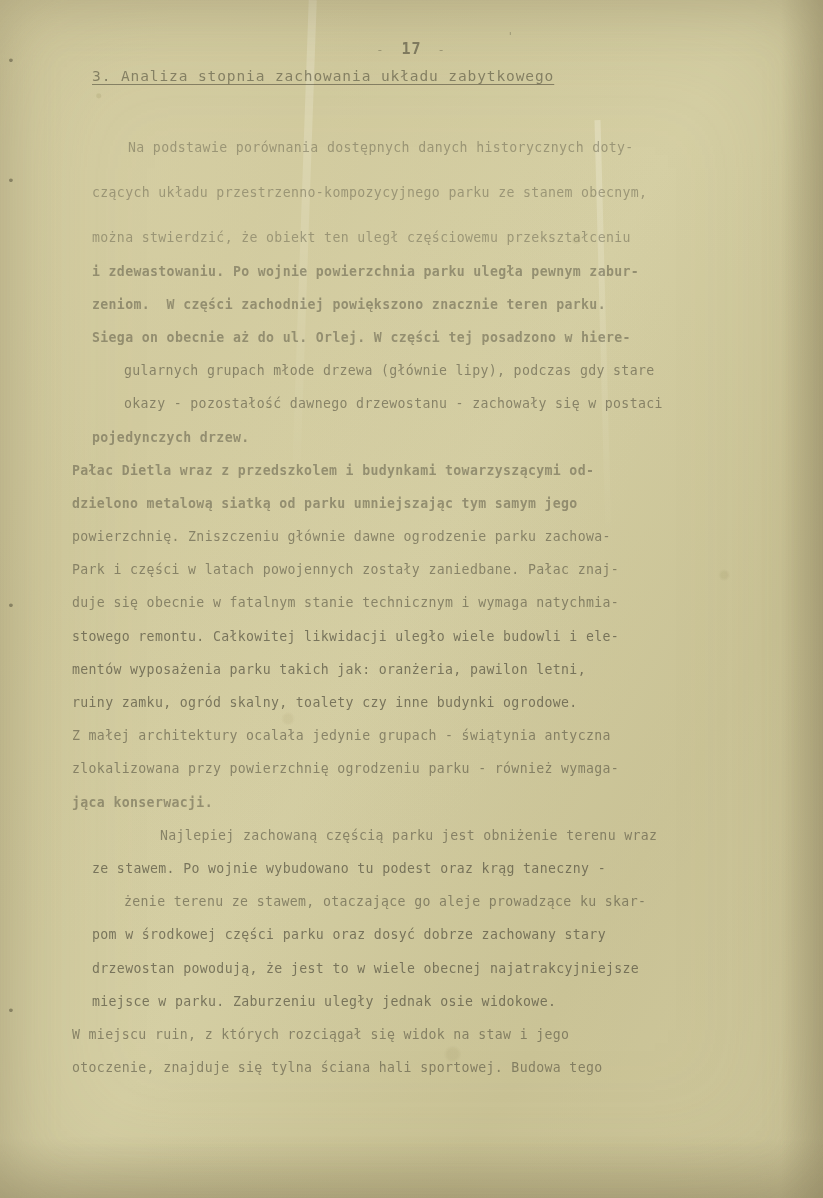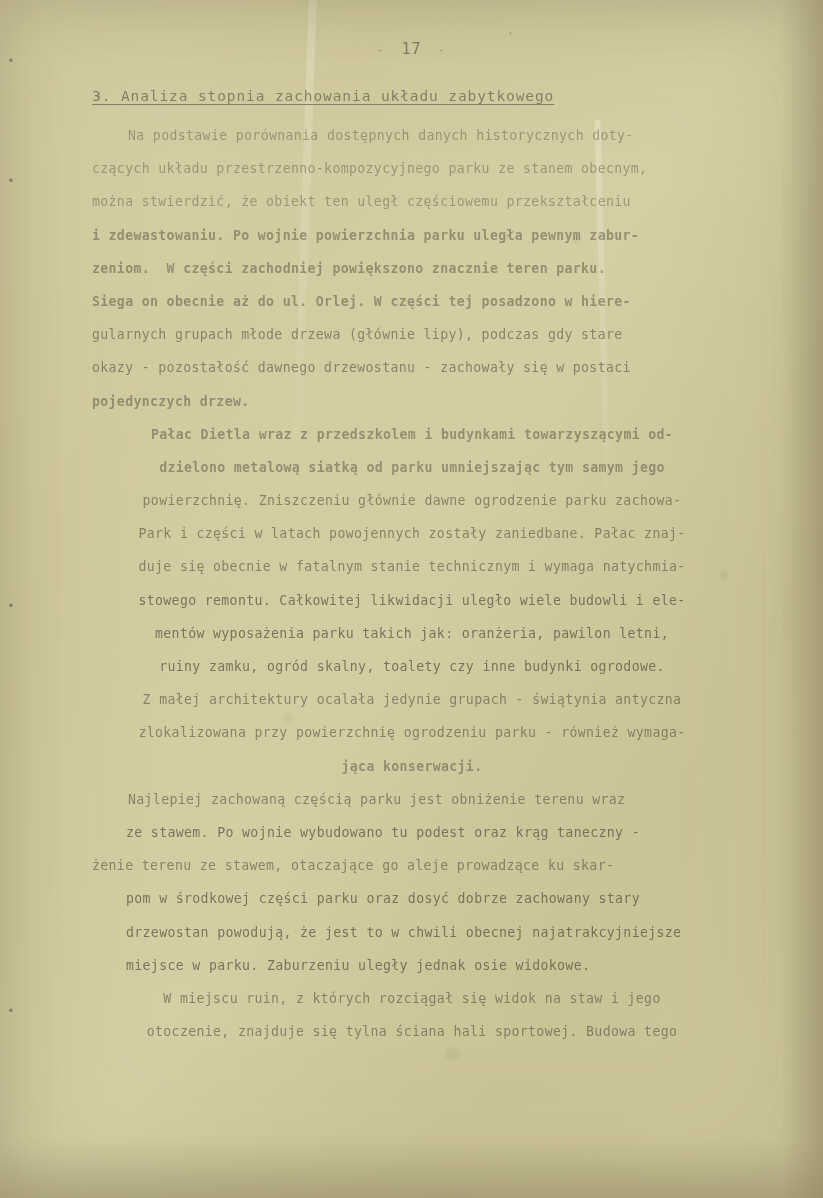--- a/index.html
+++ b/index.html
@@ -74,33 +74,33 @@
     top: 40px;
     left: 0;
     right: 0;
     text-align: center;
     color: #5f5c48;
     font-size: 15px;
     letter-spacing: 2px;
     opacity: .72;
   }
   .header-line .dash { font-size: 12px; opacity: .6; padding: 0 16px; }
-  .header-line .pg { font-weight: normal; letter-spacing: 1px; }
+  .header-line .pg { font-weight: bold; letter-spacing: 1px; }
   .header-tick {
     position: absolute;
     top: 30px;
     left: 507px;
     color: #6a6650;
     font-size: 11px;
     opacity: .5;
   }
 
   .title {
     position: absolute;
-    top: 88px;
+    top: 68px;
     left: 92px;
     color: #55523f;
     font-size: 14.5px;
     letter-spacing: .9px;
     opacity: .62;
     text-decoration: underline;
     text-underline-offset: 3px;
     white-space: nowrap;
   }
 
@@ -112,26 +112,26 @@
   }
   .line {
     position: relative;
     height: 33.2px;
     color: #4f4c3c;
     font-size: 13.2px;
     letter-spacing: .35px;
     white-space: pre;
     opacity: .55;
   }
-  .line.f-lighter { opacity: .42; }
+  .line.f-lighter { opacity: .42; margin-top: 12px; }
   .line.f-light { opacity: .48; font-weight: bold; }
-  .line.f-mid { opacity: .57; }
-  .line.f-dark { opacity: .68; margin-left: 34px; }
+  .line.f-mid { opacity: .57; margin-left: 32px; }
+  .line.f-dark { opacity: .68; }
   .line.indent { padding-left: 36px; }
-  .line.outdent { margin-left: -20px; text-align: center; }
+  .line.outdent { margin-left: -20px; }
 
   
   .streak {
     position: absolute;
     pointer-events: none;
     background: linear-gradient(to bottom, rgba(255,252,230,0.25), rgba(255,252,230,0));
     mix-blend-mode: screen;
   }
 </style>
 </head>
@@ -179,21 +179,21 @@
     <div class="line f-dark outdent">mentów wyposażenia parku takich jak: oranżeria, pawilon letni,</div>
     <div class="line f-dark outdent">ruiny zamku, ogród skalny, toalety czy inne budynki ogrodowe.</div>
     <div class="line f-mid outdent">Z małej architektury ocalała jedynie grupach - świątynia antyczna</div>
     <div class="line f-mid outdent">zlokalizowana przy powierzchnię ogrodzeniu parku - również wymaga-</div>
     <div class="line f-light outdent">jąca konserwacji.</div>
 
     <div class="line f-mid indent">Najlepiej zachowaną częścią parku jest obniżenie terenu wraz</div>
     <div class="line f-dark">ze stawem. Po wojnie wybudowano tu podest oraz krąg taneczny -</div>
     <div class="line f-mid">żenie terenu ze stawem, otaczające go aleje prowadzące ku skar-</div>
     <div class="line f-dark">pom w środkowej części parku oraz dosyć dobrze zachowany stary</div>
-    <div class="line f-dark">drzewostan powodują, że jest to w chwili obecnej najatrakcyjniejsze</div>
+    <div class="line f-dark">drzewostan powodują, że jest to w wiele obecnej najatrakcyjniejsze</div>
     <div class="line f-dark">miejsce w parku. Zaburzeniu uległy jednak osie widokowe.</div>
 
     <div class="line f-mid outdent">W miejscu ruin, z których rozciągał się widok na staw i jego</div>
     <div class="line f-mid outdent">otoczenie, znajduje się tylna ściana hali sportowej. Budowa tego</div>
   </div>
 
   <div class="right-dark"></div>
   <div class="bottom-dark"></div>
   <div class="edge-shade"></div>
 </div>

